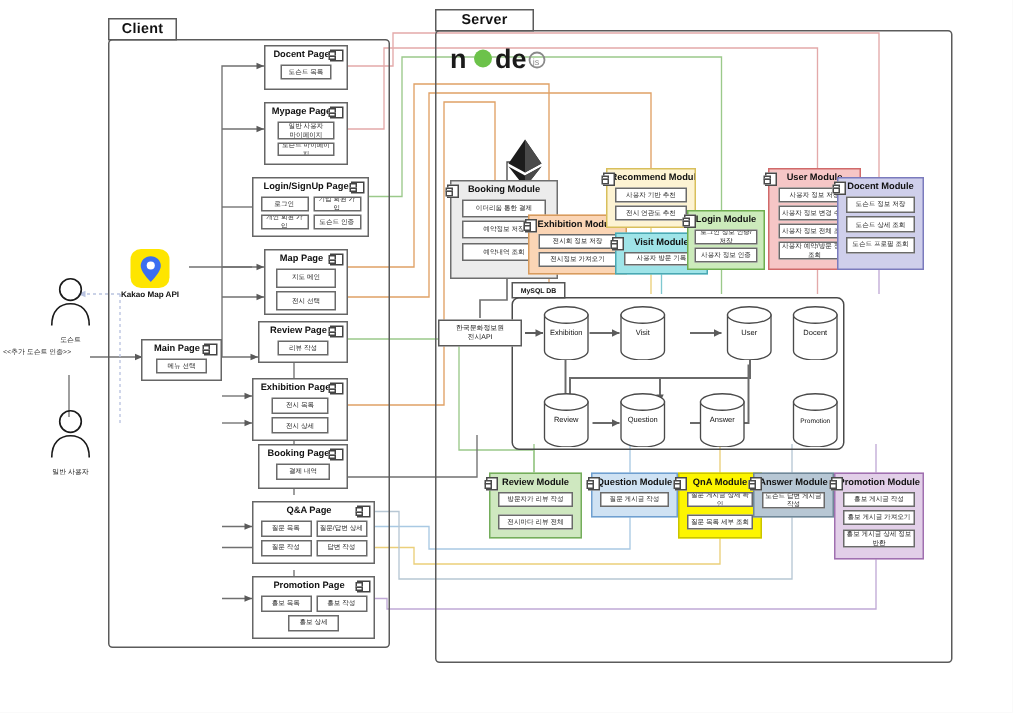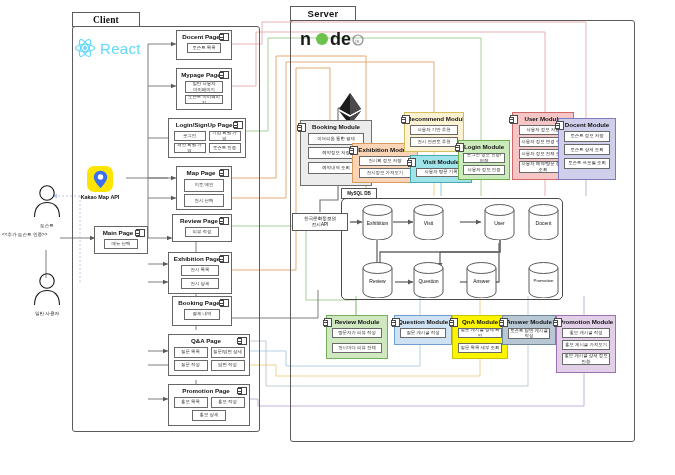--- a/index.html
+++ b/index.html
@@ -170,34 +170,25 @@
 
     <path d="M60,238 L95,238" fill="none" stroke="#707070" stroke-width="0.9"></path>
     <polygon points="95,238 90,235.8 90,240.2" fill="#5a5a5a"></polygon>
     <path d="M46,250 L46,270 L46,278" fill="none" stroke="#707070" stroke-width="0.9"></path>
     <path d="M80,196 L80,238" fill="none" stroke="#b9c3e0" stroke-width="0.9" stroke-dasharray="2,2"></path>
     <path d="M80,196 L52,196" fill="none" stroke="#b9c3e0" stroke-width="0.9" stroke-dasharray="2,2"></path>
     <path d="M80,282 L80,238" fill="none" stroke="#b9c3e0" stroke-width="0.9" stroke-dasharray="2,2"></path>
     <polygon points="52,196 57,193.8 57,198.2" fill="#b9c3e0"></polygon>
   </svg>
 
-  <div class="pkg-tab" style="left:72px;top:12px;width:68px;height:15px;font-family:Liberation Serif, serif;">
+  <div class="pkg-tab" style="left:72px;top:12px;width:46px;height:15px;">
     <span>Client</span>
   </div>
   <div class="pkg" style="left:72px;top:26px;width:188px;height:406px;border-radius:3px;"></div>
 
-  <div class="react-wrap" style="left:74px;top:38px;">
-    <svg width="22" height="20" viewBox="0 0 24 22">
-      <circle cx="12" cy="11" r="2.1" fill="#61dafb"></circle>
-      <ellipse cx="12" cy="11" rx="10.5" ry="4" fill="none" stroke="#61dafb" stroke-width="1.3"></ellipse>
-      <ellipse cx="12" cy="11" rx="10.5" ry="4" fill="none" stroke="#61dafb" stroke-width="1.3" transform="rotate(60 12 11)"></ellipse>
-      <ellipse cx="12" cy="11" rx="10.5" ry="4" fill="none" stroke="#61dafb" stroke-width="1.3" transform="rotate(120 12 11)"></ellipse>
-    </svg>
-    <span class="react-txt">React</span>
-  </div>
 
   <div class="pkg-tab" style="left:290px;top:6px;width:66px;height:15px;">
     <span>Server</span>
   </div>
   <div class="pkg" style="left:290px;top:20px;width:345px;height:422px;border-radius:3px;"></div>
 
   <div class="node-wrap" style="left:300px;top:28px;">
     <svg width="70" height="22" viewBox="0 0 70 22">
       <text x="0" y="17" font-family="Liberation Sans, sans-serif" font-size="18" font-weight="bold" fill="#1a1a1a">n</text>
       <circle cx="22" cy="11" r="6" fill="#6cc24a"></circle>

